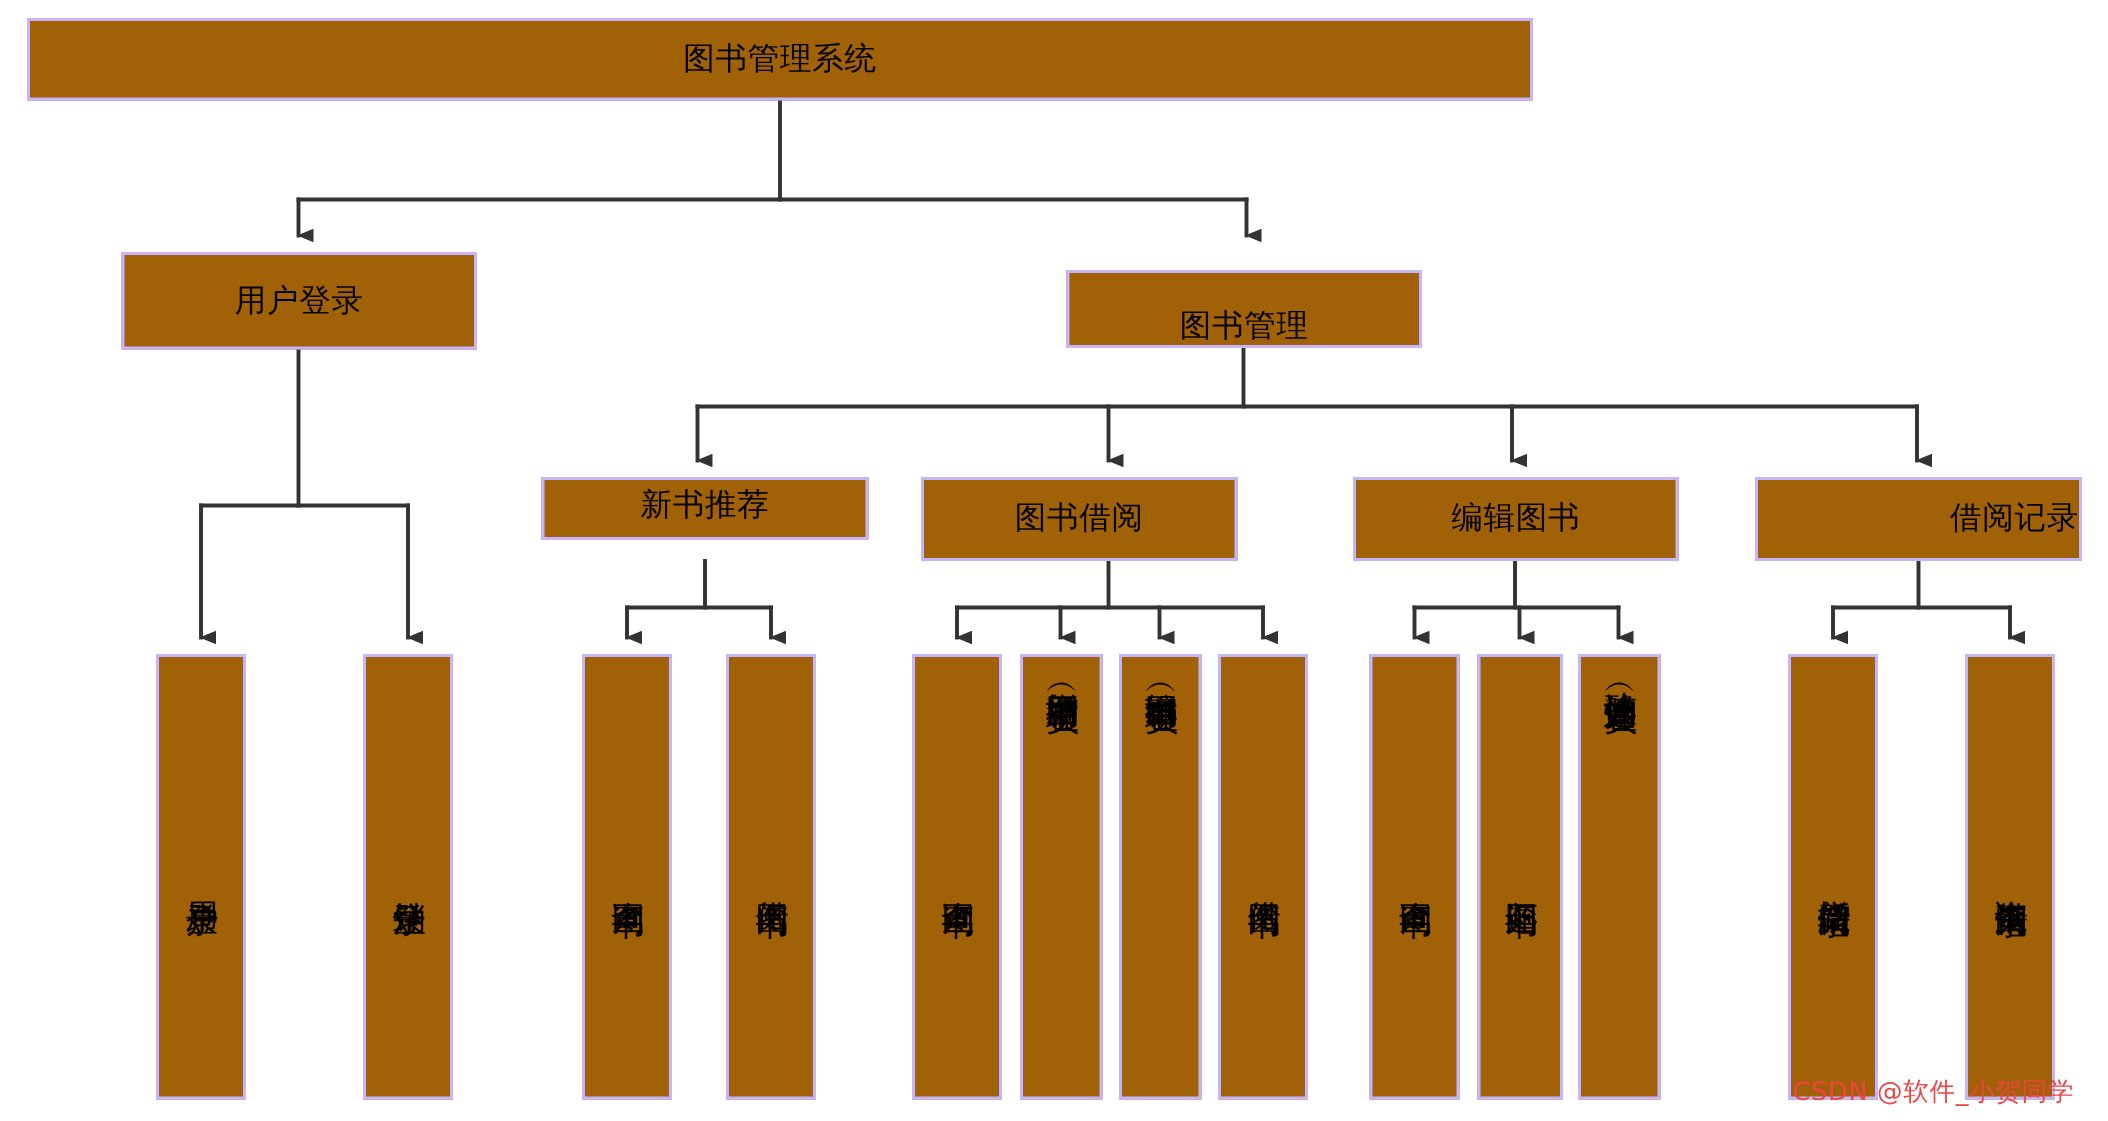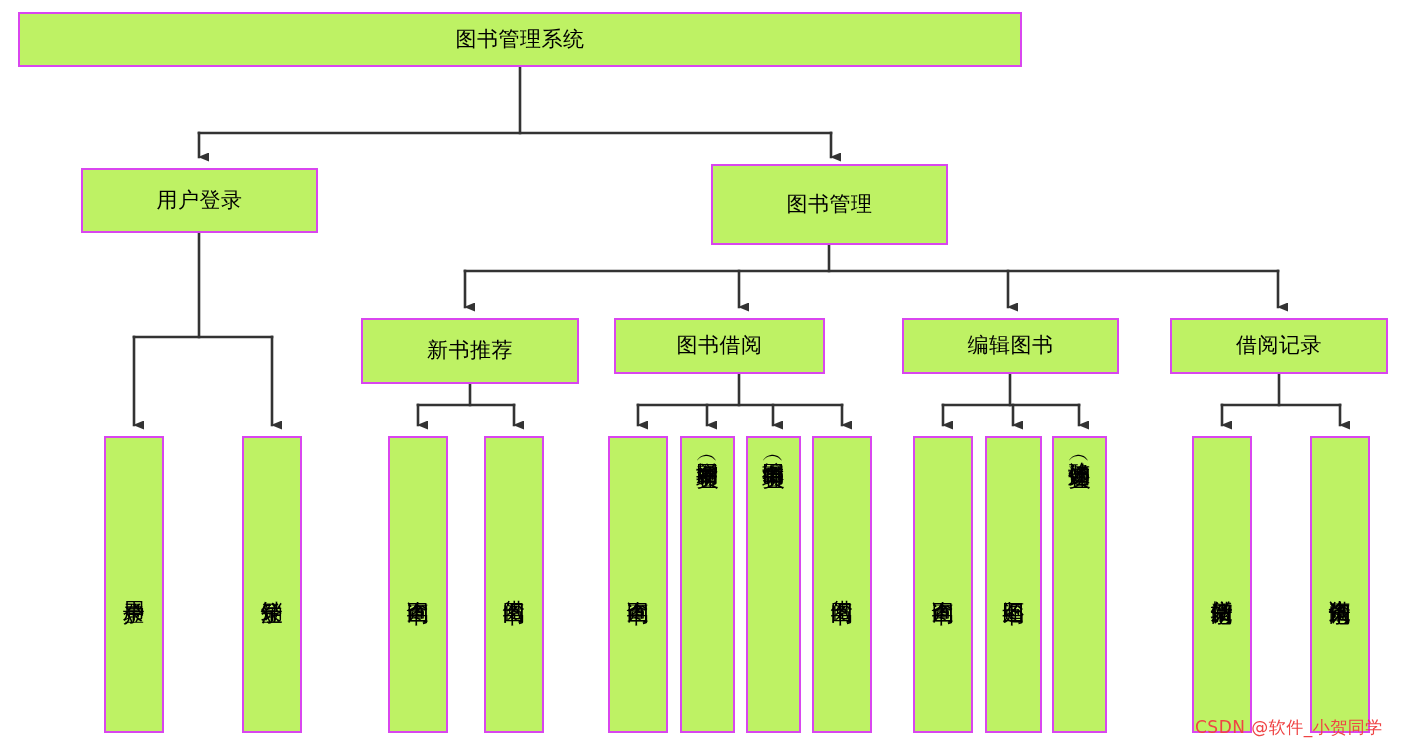--- a/index.html
+++ b/index.html
@@ -22,22 +22,22 @@
     position: absolute;
     left: 0;
     top: 0;
     width: 1405px;
     height: 747px;
     pointer-events: none;
   }
   .node {
     position: absolute;
     box-sizing: border-box;
-    background: #bef264;
-    border: 2px solid #d946ef;
+    background: #a16207;
+    border: 2px solid #c4b5fd;
     display: flex;
     align-items: center;
     justify-content: center;
     color: #000000;
   }
   .node-h .node-label {
     font-size: 21px;
     line-height: 1.2;
     letter-spacing: 0.5px;
     white-space: nowrap;
@@ -124,37 +124,37 @@
   </svg>
 
   <div class="node node-h" style="left:18px; top:12px; width:1004px; height:55px;">
     <span class="node-label">图书管理系统</span>
   </div>
 
   <div class="node node-h" style="left:81px; top:168px; width:237px; height:65px;">
     <span class="node-label">用户登录</span>
   </div>
 
-  <div class="node node-h" style="left:711px; top:164px; width:237px; height:81px;">
+  <div class="node node-h" style="left:711px; top:180px; width:237px; height:52px;align-items:flex-end;">
     <span class="node-label">图书管理</span>
   </div>
 
-  <div class="node node-h" style="left:361px; top:318px; width:218px; height:66px;">
+  <div class="node node-h" style="left:361px; top:318px; width:218px; height:42px;font-family:Liberation Mono, monospace;">
     <span class="node-label">新书推荐</span>
   </div>
 
   <div class="node node-h" style="left:614px; top:318px; width:211px; height:56px;">
     <span class="node-label">图书借阅</span>
   </div>
 
   <div class="node node-h" style="left:902px; top:318px; width:217px; height:56px;">
     <span class="node-label">编辑图书</span>
   </div>
 
-  <div class="node node-h" style="left:1170px; top:318px; width:218px; height:56px;">
+  <div class="node node-h" style="left:1170px; top:318px; width:218px; height:56px;justify-content:flex-end;">
     <span class="node-label">借阅记录</span>
   </div>
 
   <div class="node node-v v-center" style="left:104px; top:436px; width:60px; height:297px;">
     <span class="node-label">用户登录</span>
   </div>
 
   <div class="node node-v v-center" style="left:242px; top:436px; width:60px; height:297px;">
     <span class="node-label">注销登录</span>
   </div>

